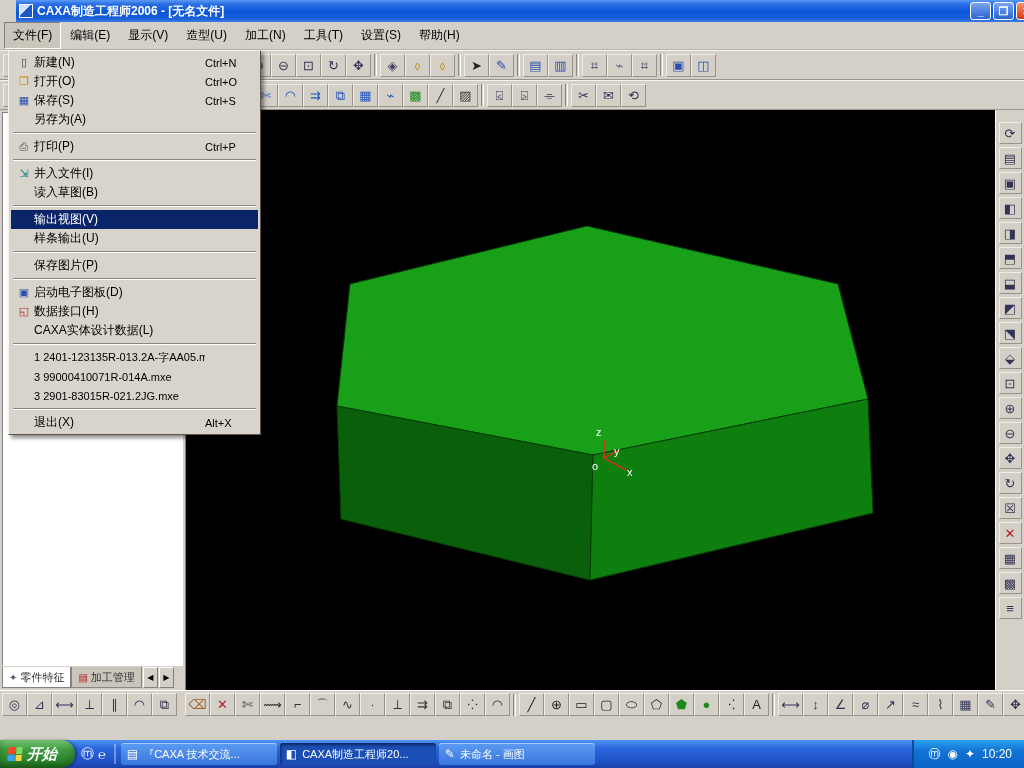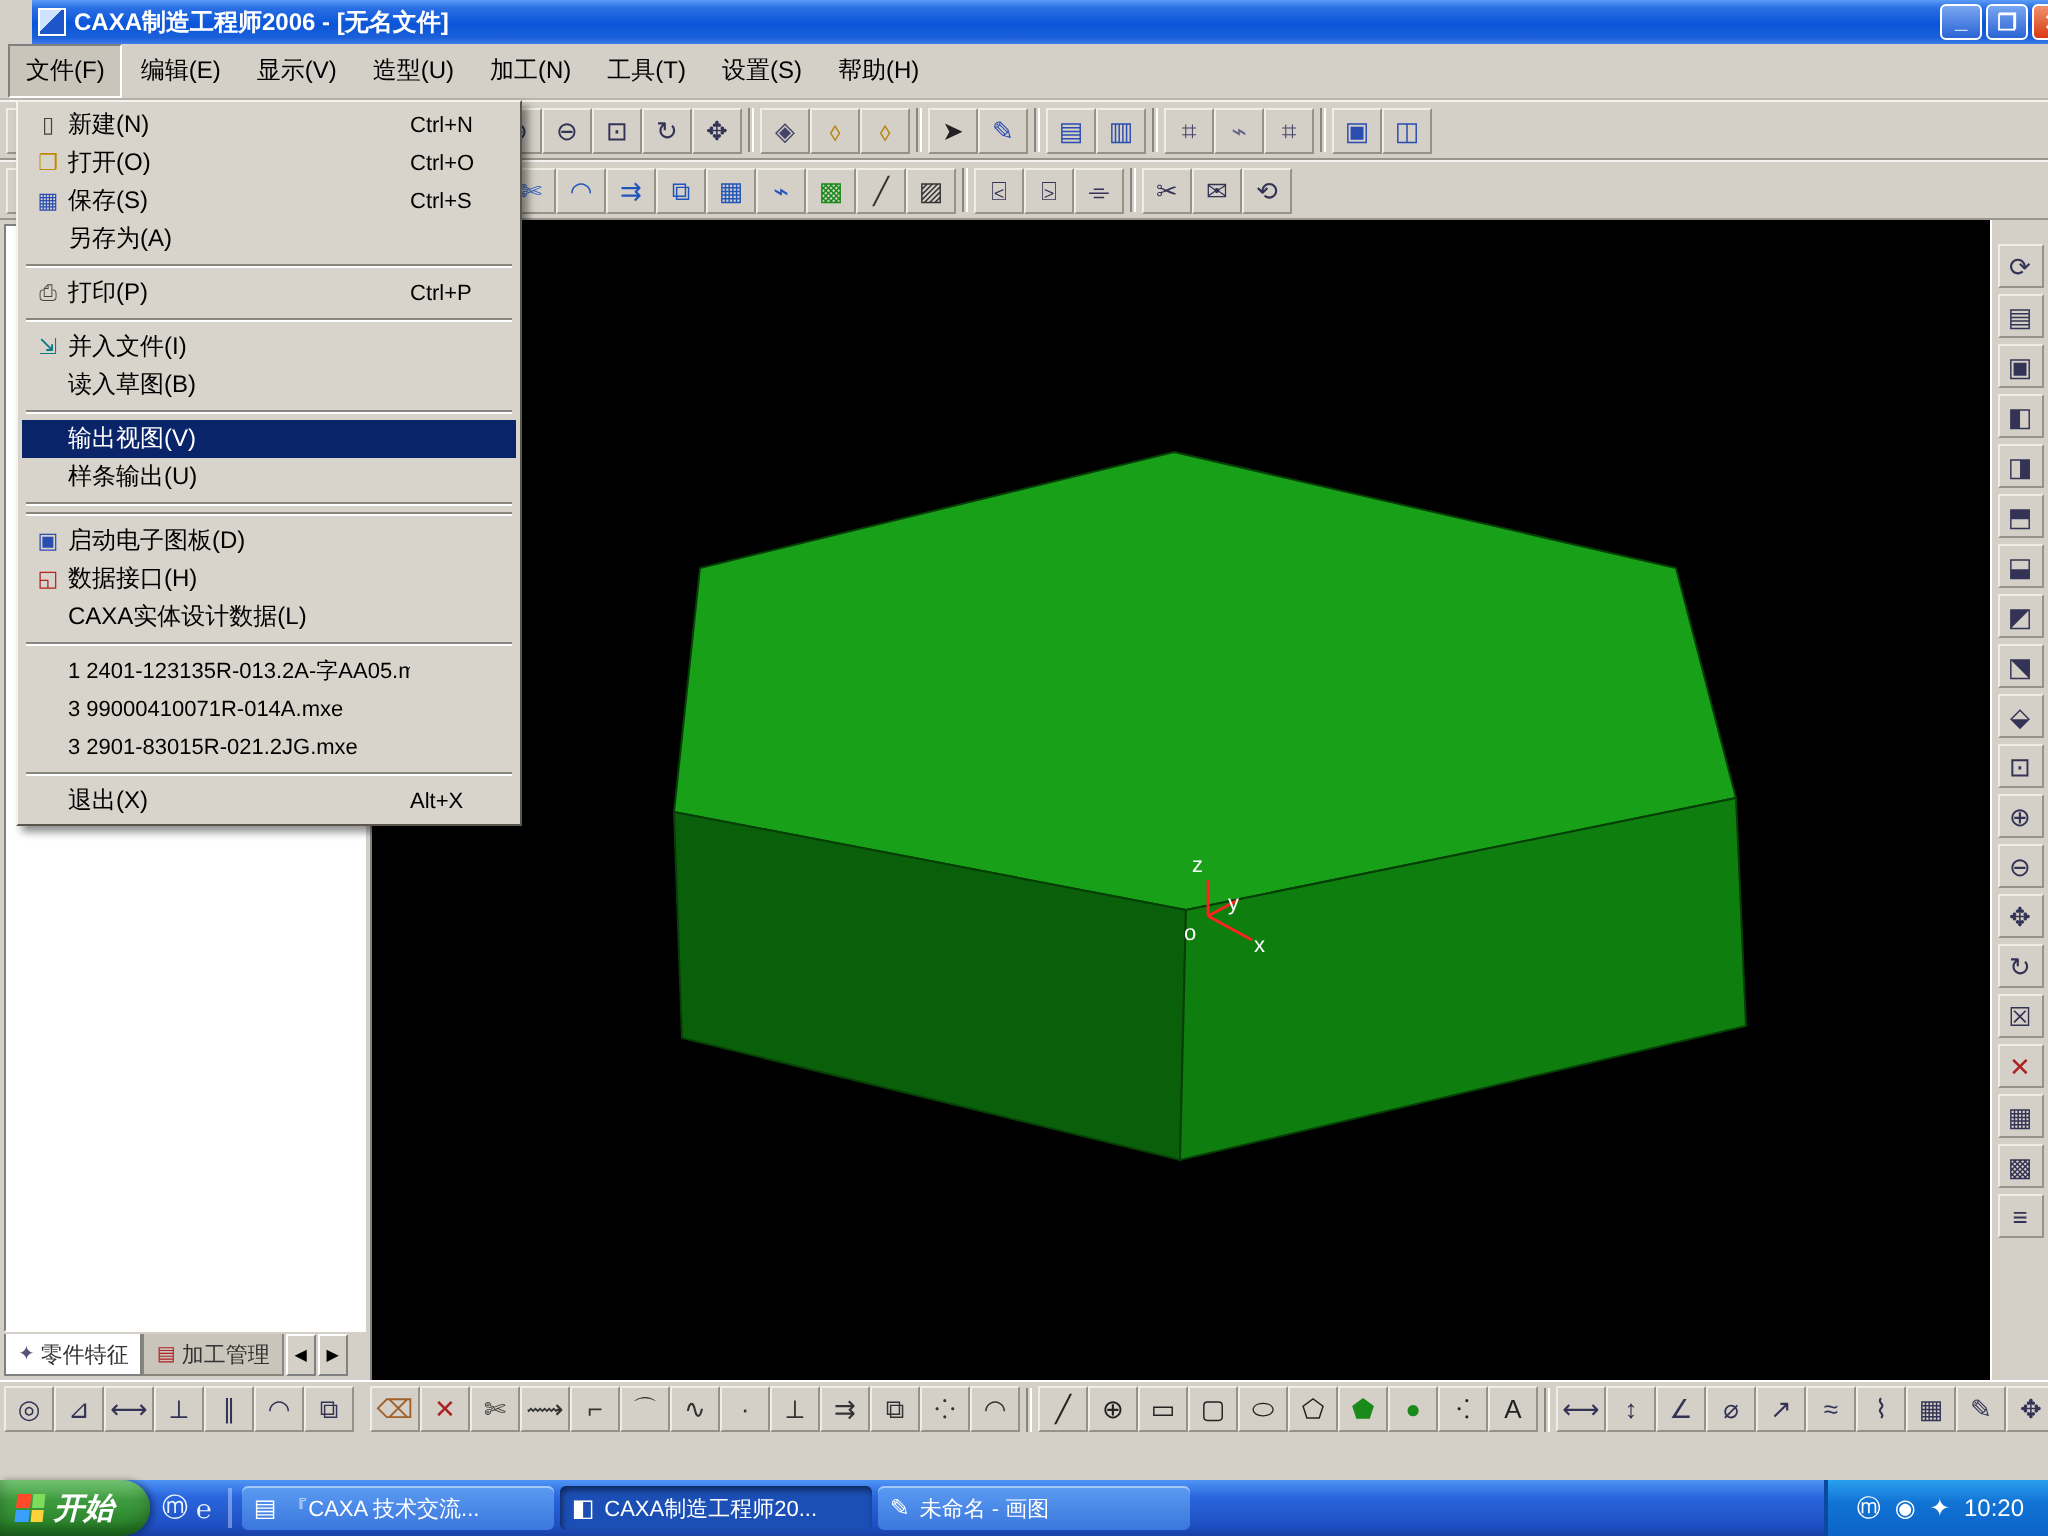--- a/index.html
+++ b/index.html
@@ -814,20 +814,25 @@
         <span class="mi-label">样条输出(U)</span>
         <span class="mi-short"></span>
       </div>
 
       <div class="mi sep">
         
         
         
       </div>
 
+      <div class="mi">
+        <span class="mi-icon"></span>
+        <span class="mi-label">保存图片(P)</span>
+        <span class="mi-short"></span>
+      </div>
 
       <div class="mi sep">
         
         
         
       </div>
 
       <div class="mi">
         <span class="mi-icon" style="color: rgb(42, 77, 176);">▣</span>
         <span class="mi-label">启动电子图板(D)</span>

